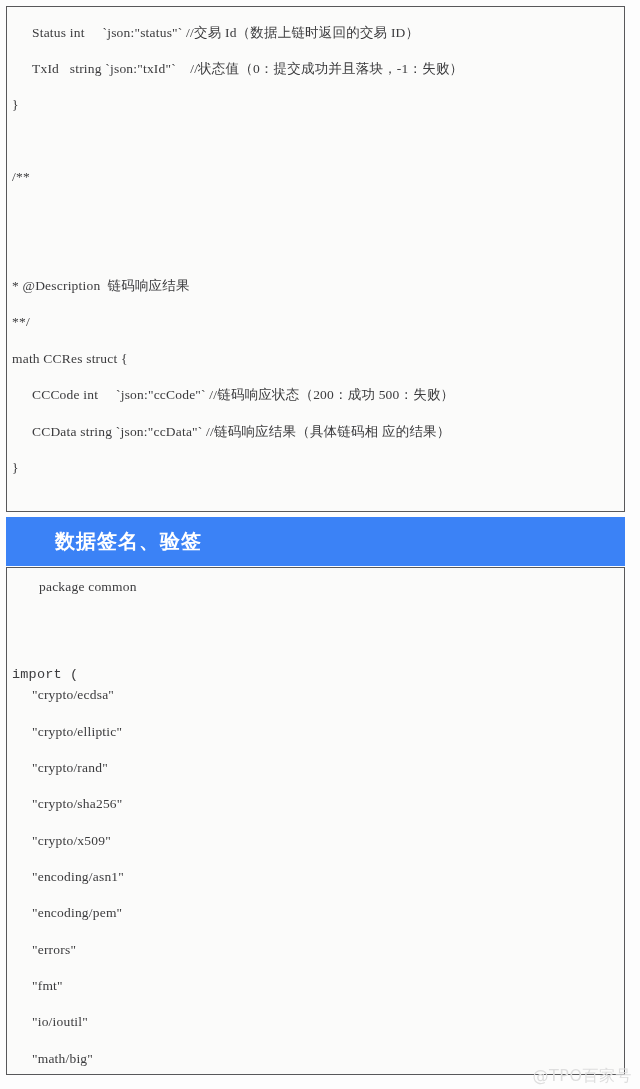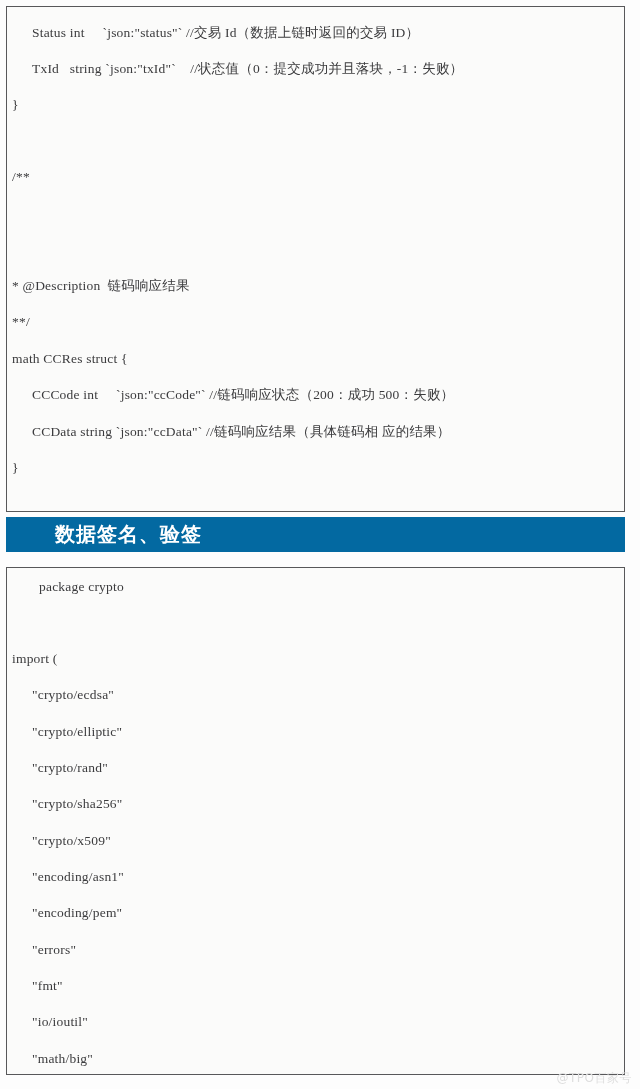--- a/index.html
+++ b/index.html
@@ -57,43 +57,43 @@
   .ind0 { padding-left: 5px; }
   .ind1 { padding-left: 25px; }
   .ind2 { padding-left: 32px; }
 
   
   .section-banner {
     position: absolute;
     left: 6px;
     top: 517px;
     width: 619px;
-    height: 35px;
+    height: 49px;
     box-sizing: border-box;
-    background: #0369a1;
+    background: #3b82f6;
     display: flex;
     align-items: center;
   }
   .section-banner .banner-title {
     color: #ffffff;
     font-family: "DejaVu Sans", "Liberation Sans", sans-serif;
     font-size: 20px;
     font-weight: bold;
     letter-spacing: 1px;
     padding-left: 49px;
     white-space: pre;
   }
 
   
   .watermark {
     position: absolute;
     right: 8px;
     bottom: 2px;
     font-family: "DejaVu Sans", "Liberation Sans", sans-serif;
-    font-size: 12px;
+    font-size: 16px;
     color: #dedede;
     letter-spacing: 0.5px;
     white-space: pre;
     user-select: none;
   }
 </style>
 </head>
 <body>
 
 <div class="page">
@@ -109,22 +109,22 @@
     <div class="code-line ind1" style="top:381px;">CCCode int     `json:"ccCode"` //链码响应状态（200：成功 500：失败）</div>
     <div class="code-line ind1" style="top:418px;">CCData string `json:"ccData"` //链码响应结果（具体链码相 应的结果）</div>
     <div class="code-line ind0" style="top:454px;">}</div>
   </div>
 
   <div class="section-banner">
     <span class="banner-title">数据签名、验签</span>
   </div>
 
   <div class="code-block block-two">
-    <div class="code-line ind2" style="top:12px;">package crypto</div>
-    <div class="code-line ind0" style="top:84px;">import (</div>
+    <div class="code-line ind2" style="top:12px;">package common</div>
+    <div class="code-line ind0" style="top:100px;font-family:Liberation Mono, monospace;">import (</div>
     <div class="code-line ind1" style="top:120px;">"crypto/ecdsa"</div>
     <div class="code-line ind1" style="top:157px;">"crypto/elliptic"</div>
     <div class="code-line ind1" style="top:193px;">"crypto/rand"</div>
     <div class="code-line ind1" style="top:229px;">"crypto/sha256"</div>
     <div class="code-line ind1" style="top:266px;">"crypto/x509"</div>
     <div class="code-line ind1" style="top:302px;">"encoding/asn1"</div>
     <div class="code-line ind1" style="top:338px;">"encoding/pem"</div>
     <div class="code-line ind1" style="top:375px;">"errors"</div>
     <div class="code-line ind1" style="top:411px;">"fmt"</div>
     <div class="code-line ind1" style="top:447px;">"io/ioutil"</div>

